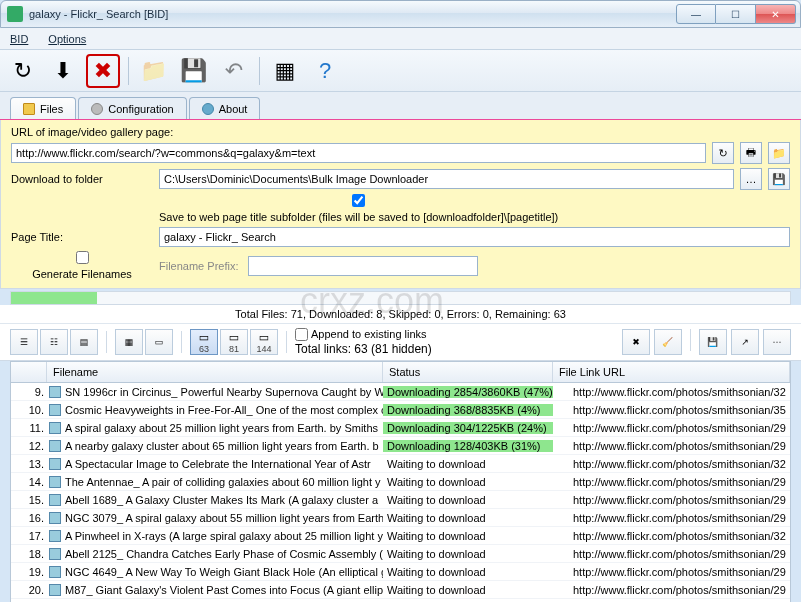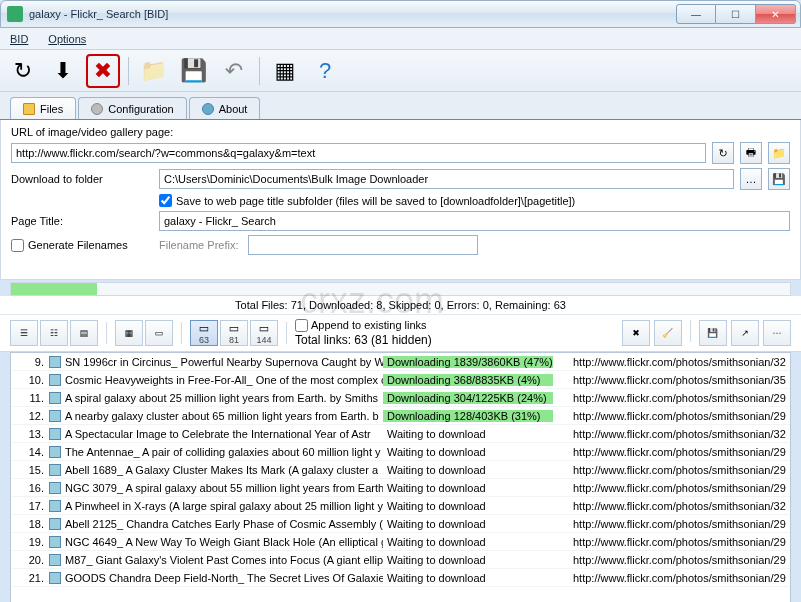--- a/index.html
+++ b/index.html
@@ -32,26 +32,26 @@
 
 .tab-strip { display:flex; align-items:flex-end; height:28px; padding-left:10px; background:#e7eef6; border-bottom:1px solid #ec4899; gap:0;}
 .tab { padding:5px 12px 4px; background:linear-gradient(#fdfdfd,#f0f4f8); border:1px solid #9cb4cc; border-bottom:none; border-radius:4px 4px 0 0; display:flex; align-items:center; gap:5px; margin-right:2px;}
 .tab.inactive { background:#e7eef6; }
 .tab .ticon { width:12px; height:12px; display:inline-block;}
 .folder-ico{background:#f1c94e;border:1px solid #c08a1a;border-radius:1px;}
 .gear-ico{background:#bbb;border:1px solid #888;border-radius:50%;}
 .info-ico{background:#6ac;border:1px solid #48a;border-radius:50%;}
 
 
-.form { background:#ffffff; padding:6px 10px 20px; border:1px solid #cfdae6; border-top:none; }
+.form { background:#fef9c3; padding:6px 10px 4px; border:1px solid #cfdae6; border-top:none; }
 .row { display:flex; align-items:center; margin-bottom:4px; gap:6px;}
 .lbl { width:142px; }
 .inp { flex:1; height:20px; border:1px solid #9ab3cc; background:#fff; padding:0 4px; font-size:11px; }
 .btn-sm { width:22px; height:22px; border:1px solid #9ab3cc; background:linear-gradient(#fdfdfd,#e6edf4); display:flex; align-items:center; justify-content:center; font-size:12px;}
-.chk { display:flex; align-items:center; gap:4px; }
+.chk { display:flex; align-items:center; gap:4px;flex-direction:column; }
 .chk input { width:13px; height:13px;}
 .radio-row { display:flex; gap:14px; align-items:center; }
 .section-gap { display:flex; align-items:center; gap:10px; }
 
 
 .progress { height:14px; background:#f5f8fb; border:1px solid #cfdae6; position:relative; margin:2px 10px 0;}
 .progress .fill{position:absolute;left:0;top:0;bottom:0;width:11%;background:#8ee68e;}
 .status-line{ text-align:center; padding:3px 0; background:#fff; }
 .viewbar { display:flex; align-items:center; padding:4px 10px; background:#fff; border-top:1px solid #dfe7ef; border-bottom:1px solid #cfdae6; gap:4px;}
 .vb-grp { display:flex; gap:2px; align-items:center;}
@@ -239,28 +239,34 @@
     <div class="vb-btn">✖</div>
     <div class="vb-btn">🧹</div>
     <div class="vb-sep"></div>
     <div class="vb-btn">💾</div>
     <div class="vb-btn">↗</div>
     <div class="vb-btn">⋯</div>
   </div>
 </div>
 
 <div class="table">
+  <div class="thead">
+    <div class="th th-n"></div>
+    <div class="th th-fn">Filename</div>
+    <div class="th th-st">Status</div>
+    <div class="th th-url">File Link URL</div>
+  </div>
   <div class="tbody" id="tbody">
       <div class="tr">
         <div class="td-n">9.</div>
         <div class="td-ico">
           <div class="fi"></div>
         </div>
         <div class="td-fn">SN 1996cr in Circinus_ Powerful Nearby Supernova Caught by W</div>
-        <div class="td-st dl">Downloading 1839/3860KB (47%)</div>
+        <div class="td-st dl">Downloading 2854/3860KB (47%)</div>
         <div class="td-url">http://www.flickr.com/photos/smithsonian/32</div>
       </div>
       <div class="tr">
         <div class="td-n">10.</div>
         <div class="td-ico">
           <div class="fi"></div>
         </div>
         <div class="td-fn">Cosmic Heavyweights in Free-For-All_ One of the most complex c</div>
         <div class="td-st dl">Downloading 368/8835KB (4%)</div>
         <div class="td-url">http://www.flickr.com/photos/smithsonian/35</div>

